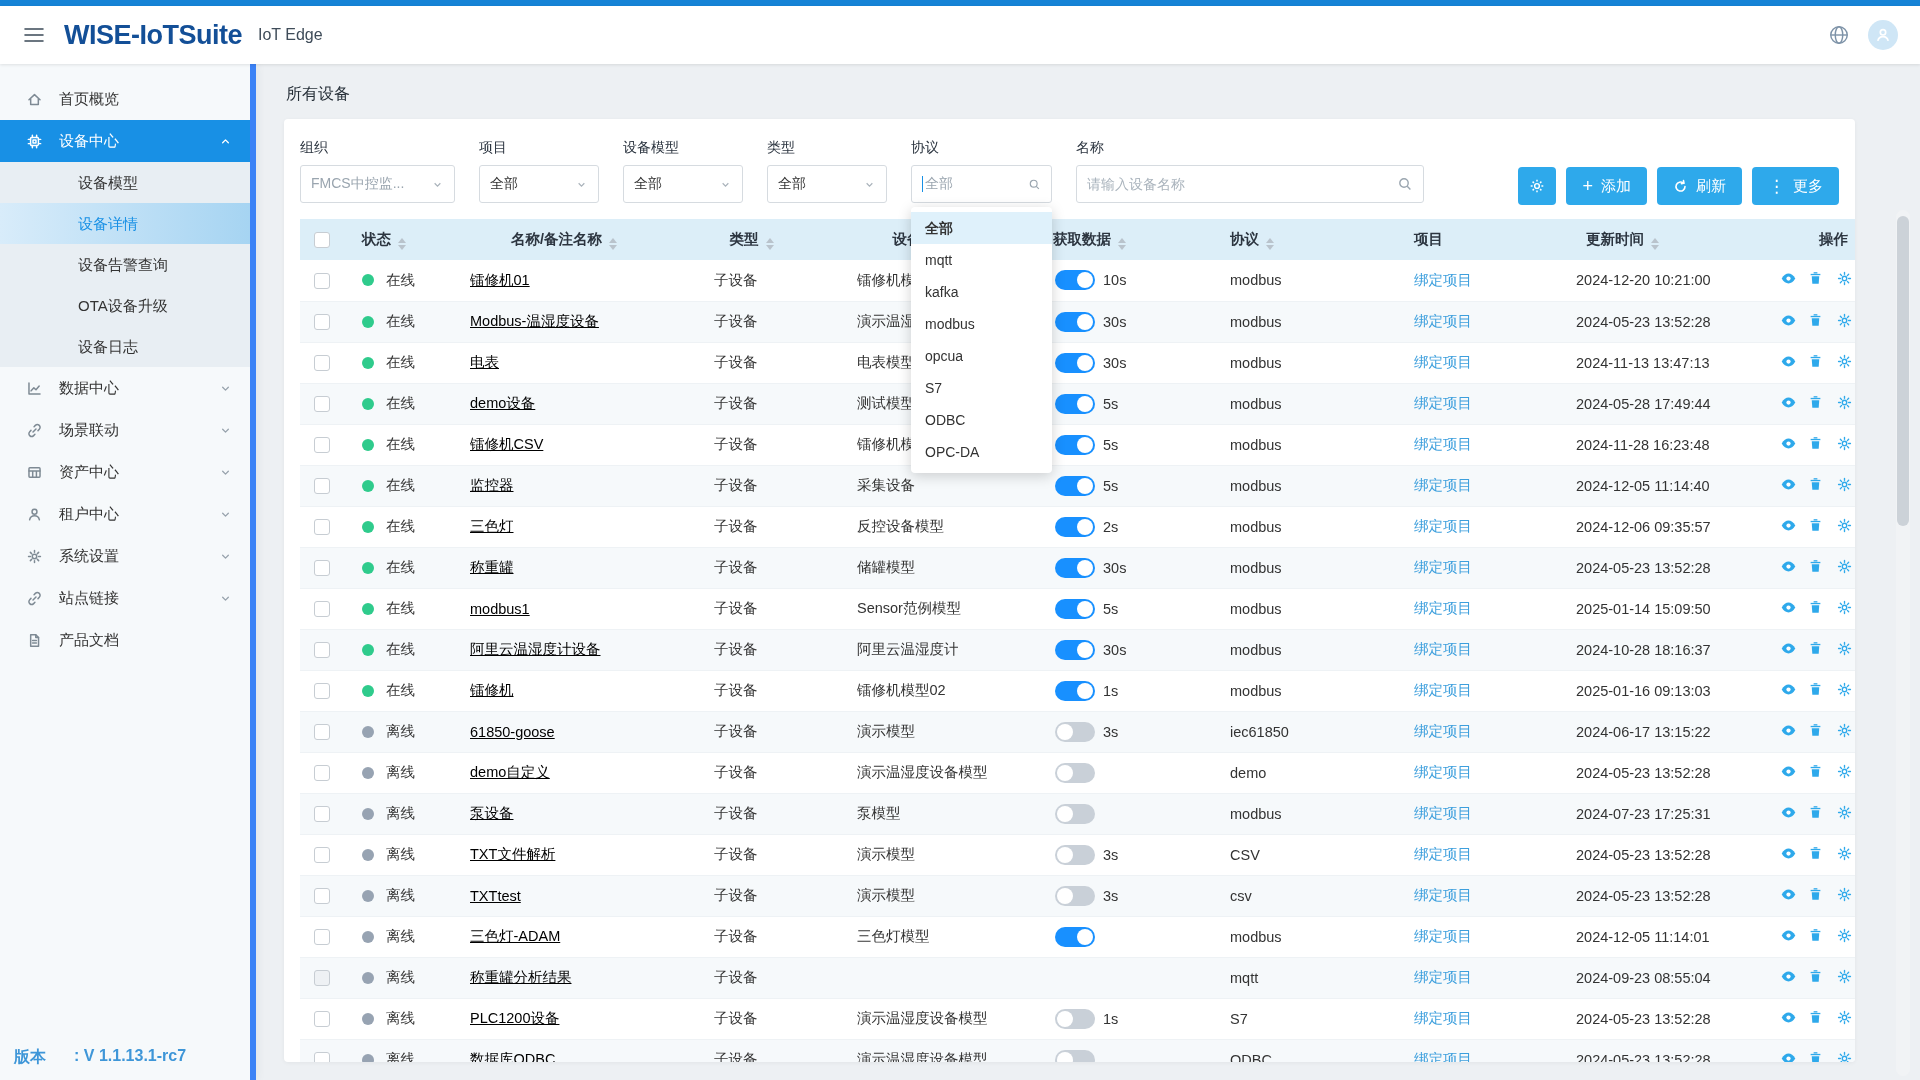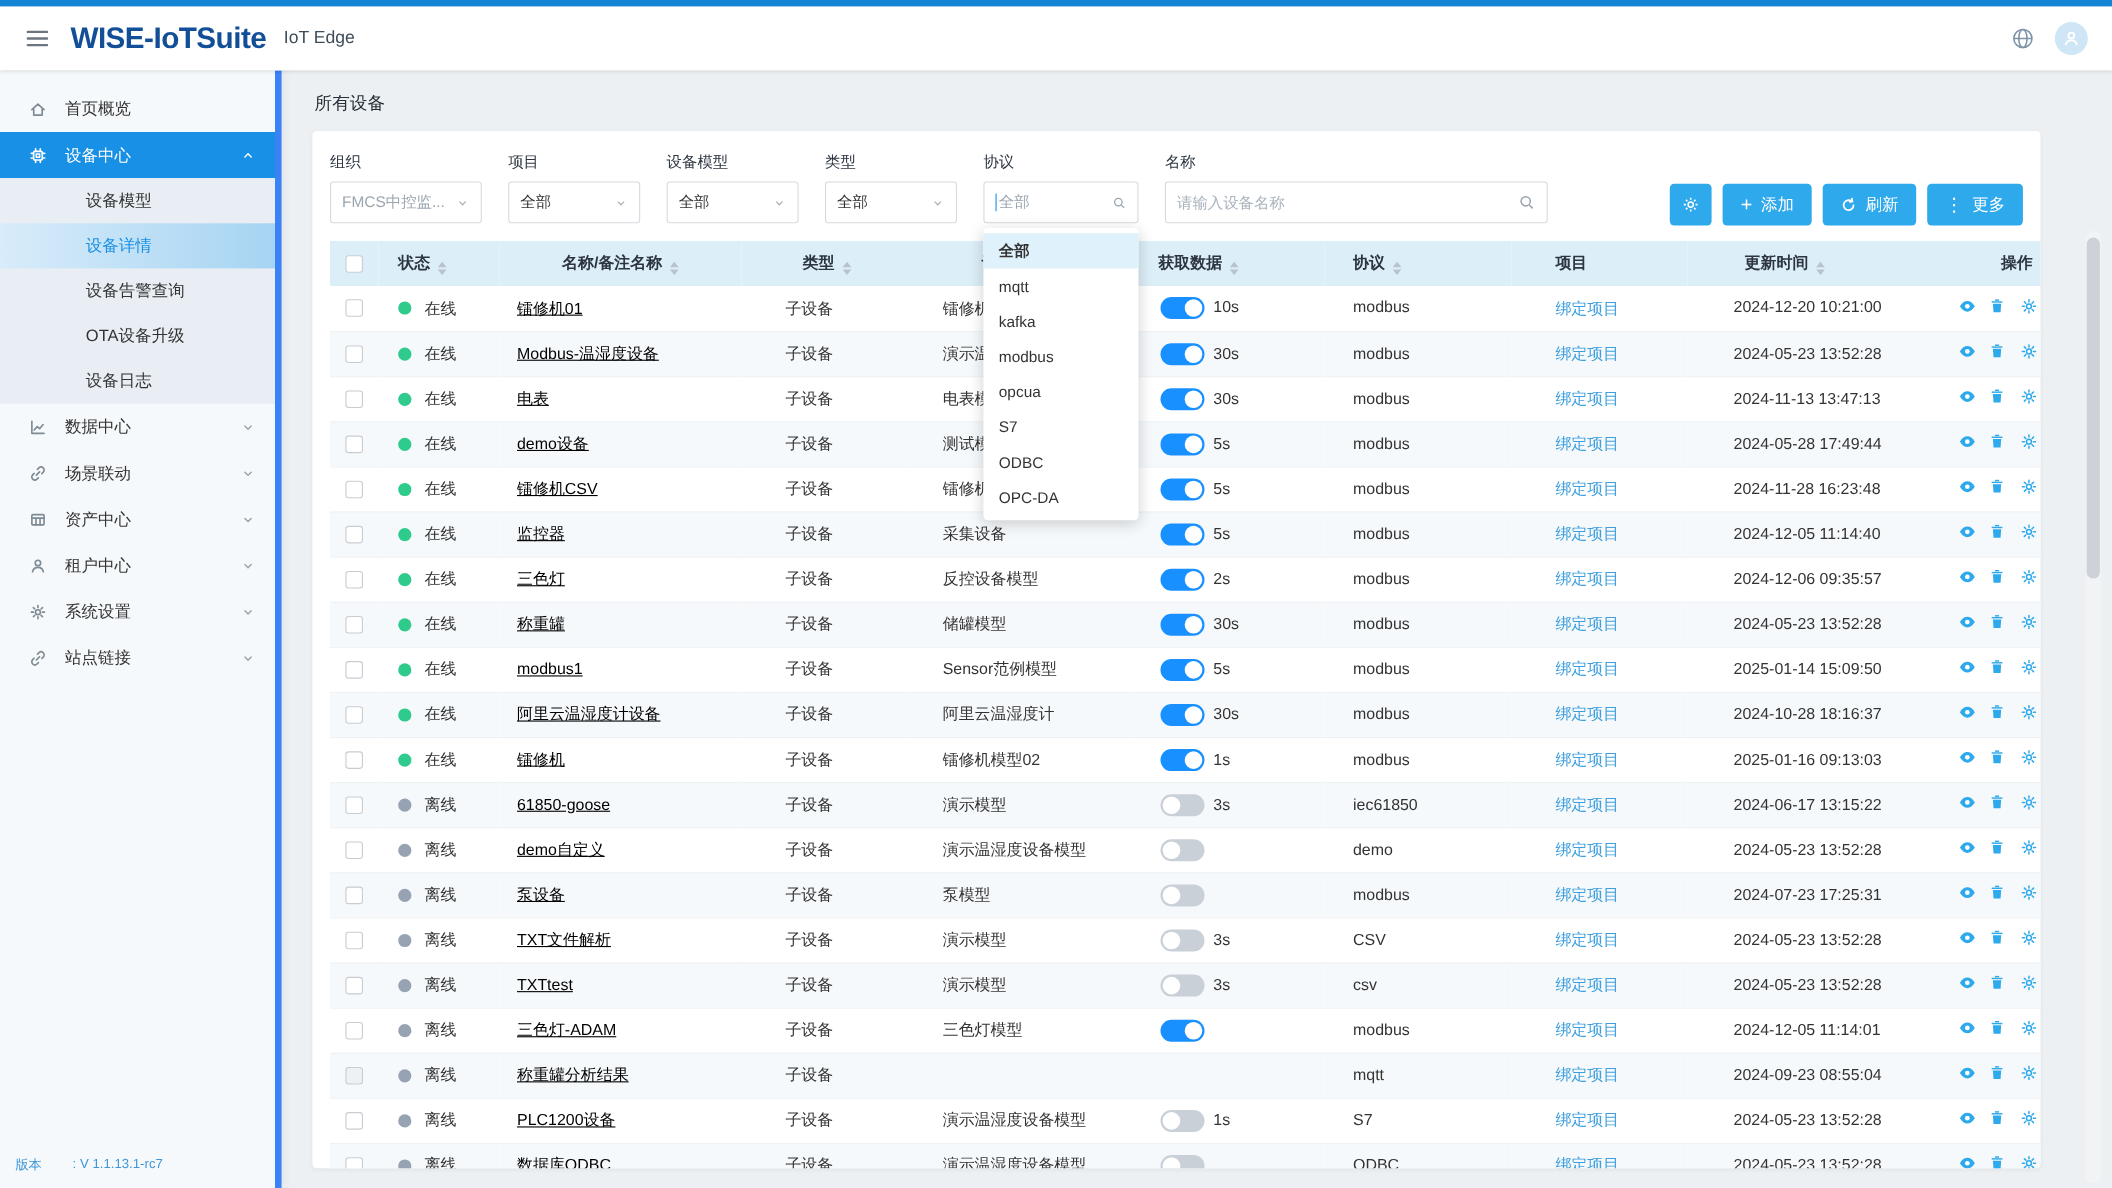--- a/index.html
+++ b/index.html
@@ -20,37 +20,37 @@
   .sidebar { width:256px; background:#f6f9fb; border-right:6px solid #3b82f6; box-shadow:2px 0 8px rgba(31,61,88,.06); position:relative; z-index:50; display:flex; flex-direction:column; }
   .nav { flex:1; padding-top:14px; overflow:hidden; }
   .nav-item { height:42px; display:flex; align-items:center; gap:16px; padding:0 18px 0 26px; font-size:15px; cursor:pointer; color:#333; }
   .nav-item .nicon { width:17px; height:17px; display:flex; color:#7e8a94; }
   .nav-item .chev { margin-left:auto; width:13px; height:13px; color:#98a3ad; display:flex; }
   .nav-item.active-parent { background:#1890e5; color:#fff; }
   .nav-item.active-parent .nicon, .nav-item.active-parent .chev { color:#fff; }
   .submenu { background:#e8eef3; }
   .sub-item { height:41px; line-height:41px; padding-left:78px; font-size:15px; color:#333; cursor:pointer; }
   .sub-item.active { background:linear-gradient(90deg,#d8ecfa 0%,#a6d4f2 100%); color:#1890e5; }
-  .version { padding:12px 14px; font-size:12px; color:#3e96d8; display:flex; }
+  .version { padding:12px 14px; font-size:16px; color:#3e96d8; display:flex;font-weight:bold; }
   .version .vlabel { margin-right:28px; }
 
   .main { flex:1; padding:0 65px 0 28px; position:relative; overflow:hidden; }
   .page-title { font-size:16px; color:#262f38; padding:20px 2px 14px; }
   .card { background:#fff; border-radius:4px; box-shadow:0 1px 4px rgba(0,0,0,.05); padding:20px 16px 0; position:relative; height:943px; overflow:hidden; }
 
   
   .filters { display:flex; gap:24px; }
   .fgroup { display:flex; flex-direction:column; gap:8px; position:relative;justify-content:space-between; }
   .flabel { font-size:14px; color:#2c3540; }
   .select { height:38px; border:1px solid #d6dbe0; border-radius:3px; background:#fff; display:flex; align-items:center; justify-content:space-between; padding:0 10px; font-size:14px; cursor:pointer; }
   .select .val { color:#333; }
   .select .val.muted { color:#9aa5af; }
   .select .arrow { width:13px; height:13px; color:#aab3bb; display:flex; }
   .caretline { display:inline-block; width:1px; height:16px; background:#1890e5; margin-right:2px; vertical-align:middle; }
-  .w-org{width:138px}.w-proj{width:120px}.w-model{width:120px}.w-type{width:120px}.w-proto{width:141px}
+  .w-org{width:155px}.w-proj{width:120px}.w-model{width:120px}.w-type{width:120px}.w-proto{width:141px}
   .input-wrap { width:348px; height:38px; border:1px solid #d6dbe0; border-radius:3px; display:flex; align-items:center; padding:0 10px; background:#fff; }
   .input-wrap input { flex:1; border:none; outline:none; font-size:14px; font-family:inherit; color:#333; }
   .input-wrap input::placeholder { color:#aab4bd; }
 
   
   .dropdown { position:absolute; top:calc(100% + 4px); left:0; width:141px; background:#fff; border-radius:4px; box-shadow:0 3px 14px rgba(0,0,0,.18); padding:5px 0; z-index:100; }
   .option { height:32px; line-height:32px; padding:0 14px; font-size:14px; color:#333; cursor:pointer; }
   .option.selected { background:#dff1fb; font-weight:bold; }
 
   
@@ -237,20 +237,30 @@
               <path d="M7.6 4.4l1.2-1.2a2.6 2.6 0 0 1 3.7 3.7l-1.2 1.2"></path>
               <path d="M8.4 11.6l-1.2 1.2a2.6 2.6 0 0 1-3.7-3.7l1.2-1.2"></path>
             </svg>
           </span>
           <span class="nlabel">站点链接</span>
           <span class="chev">
             <svg viewBox="0 0 16 16" width="100%" height="100%" fill="none" stroke="currentColor" stroke-width="1.6" stroke-linecap="round" stroke-linejoin="round">
               <path d="M4.5 6.5 8 10l3.5-3.5"></path>
             </svg>
           </span>
+        </div>
+        <div class="nav-item">
+          <span class="nicon">
+            <svg viewBox="0 0 16 16" width="100%" height="100%" fill="none" stroke="currentColor" stroke-width="1.4" stroke-linecap="round" stroke-linejoin="round">
+              <path d="M4.4 2.6h4.8L11.8 5.2v8.2H4.4z"></path>
+              <path d="M9.2 2.6v2.6h2.6"></path>
+              <path d="M6.2 8h3.6M6.2 10.4h3.6"></path>
+            </svg>
+          </span>
+          <span class="nlabel">产品文档</span>
         </div>
       </nav>
     <div class="version">
       <span class="vlabel">版本</span>
       <span>: V 1.1.13.1-rc7</span>
     </div>
   </aside>
 
   <main class="main">
     <div class="page-title">所有设备</div>

